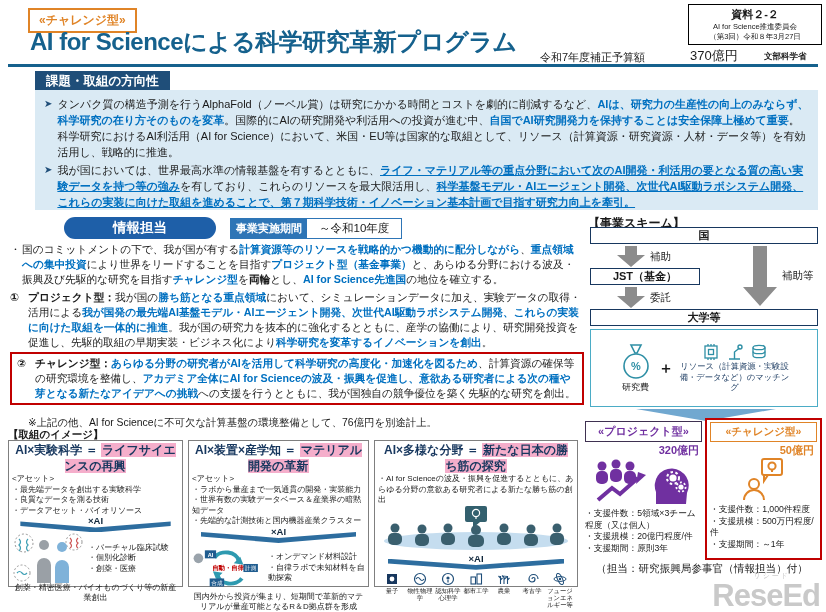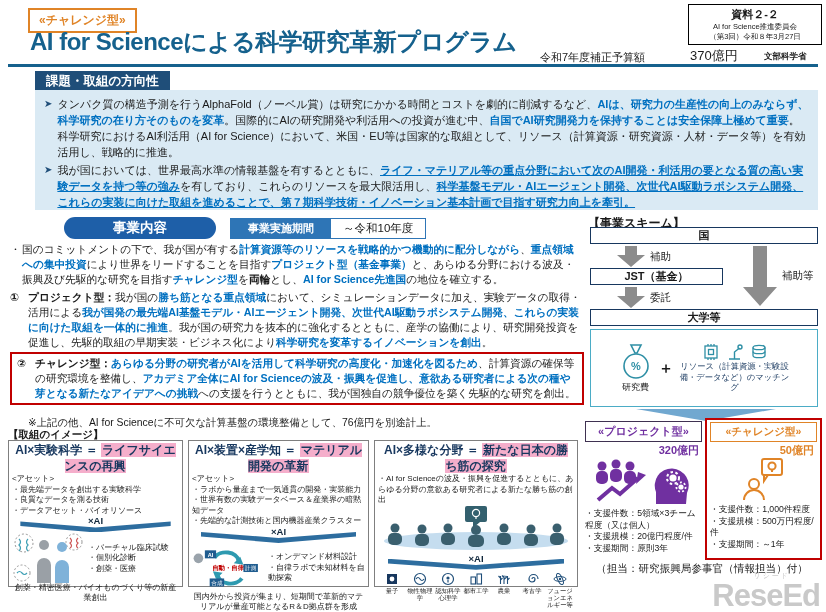--- a/index.html
+++ b/index.html
@@ -21,21 +21,21 @@
   .ministry{left:764px;top:51px;font-size:8.5px;font-weight:bold;color:#222}
   .title-rule{left:8px;top:64px;width:810px;height:3px;background:#15618d}
   
   .sec1-badge{left:35px;top:71px;background:#1f4e79;color:#fff;font-size:12.5px;font-weight:bold;padding:2px 11px}
   .issues-panel{left:35px;top:90px;width:783px;height:120px;background:#daeaf4;padding:6px 9px;box-sizing:border-box}
   .bul{display:flex;gap:5px;font-size:11px;line-height:1.46;margin-bottom:2px}
   .bul .mk{color:#1f4e79;flex:0 0 auto;font-size:10px;padding-top:1px}
   
   .prog-pill{left:64px;top:217px;width:152px;height:22px;background:#1e5fa8;border-radius:11px;color:#fff;font-weight:bold;font-size:13.5px;text-align:center;line-height:22px}
   .period{left:230px;top:218px;display:flex;border:1.5px solid #2e75b6;background:#fff}
-  .period .pl{background:#2e75b6;color:#fff;font-size:11px;font-weight:bold;padding:2px 17px}
+  .period .pl{background:#2e75b6;color:#fff;font-size:11px;font-weight:bold;padding:2px 5px}
   .period .pv{font-size:11.5px;padding:2px 12px}
   .scheme-h{left:588px;top:215px;font-size:12px;font-weight:bold}
   
   .intro{left:10px;top:242px;width:574px;font-size:10.7px;line-height:1.42;display:flex}
   .intro .mk{flex:0 0 12px}
   .numitem{width:574px;font-size:10.7px;line-height:1.4;display:flex;gap:3px}
   .numitem .num{font-weight:bold;flex:0 0 15px}
   #item1wrap{left:10px;top:290px}
   #item2wrap{left:10px;top:352px;border:2px solid #c00000;padding:2px 5px;box-sizing:border-box;background:#fff;width:574px}
   .note{left:28px;top:416px;font-size:10.4px}
@@ -51,21 +51,21 @@
   .xai .band{position:absolute;left:5%;right:5%;top:4px;height:11px;background:#2d6d9f;clip-path:polygon(0 0,50% 55%,100% 0,100% 42%,50% 100%,0 42%)}
   .xai .t{position:absolute;width:100%;text-align:center;top:-2px;font-weight:bold;font-size:9.5px;color:#10273c;z-index:1}
   .irow{display:flex;align-items:center;gap:2px}
   .cap{font-size:8px;text-align:center;line-height:1.25;margin-top:auto}
   .fields{display:flex;justify-content:space-between;margin-top:1px}
   .field{width:28px;display:flex;flex-direction:column;align-items:center;gap:1px}
   .field .fl{font-size:6.3px;text-align:center;line-height:1.15}
   
   .nbox{border:1.5px solid #17375e;background:#fff;font-weight:bold;font-size:11px;text-align:center;box-sizing:border-box}
   #gov{left:590px;top:227px;width:228px;height:17px;line-height:15px}
-  #jst{left:590px;top:268px;width:133px;height:17px;line-height:15px}
+  #jst{left:590px;top:268px;width:110px;height:17px;line-height:15px}
   #univ{left:590px;top:309px;width:228px;height:17px;line-height:15px}
   .alabel{font-size:10.5px}
   .resource{left:590px;top:329px;width:228px;height:78px;border:1.5px solid #4bacc6;box-sizing:border-box;display:flex;align-items:center;justify-content:center;gap:5px;background:#fff}
   .rescol{display:flex;flex-direction:column;align-items:center}
   .fund-l{font-size:9px;margin-top:1px}
   .plus{font-size:15px;font-weight:bold}
   .match-t{font-size:8.3px;width:112px;text-align:center;line-height:1.25;color:#17375e}
   .chev-big{left:636px;top:409px;width:140px;height:12px;background:#71a8d0;clip-path:polygon(0 0,100% 0,50% 100%)}
   .proj{left:585px;top:421px;width:117px}
   .proj-badge{border:1.5px solid #3f3151;color:#7030a0;font-weight:bold;font-size:11px;text-align:center;padding:2px 0;background:#fff}
@@ -103,21 +103,21 @@
     <div class="bul">
       <span class="mk">➤</span>
       <div class="rich"><span>タンパク質の構造予測を行うAlphaFold（ノーベル賞）は研究にかかる時間とコストを劇的に削減するなど、</span><span class="hl">AIは、研究力の生産性の向上のみならず、科学研究の在り方そのものを変革</span><span>。国際的にAIの研究開発や利活用への投資が進む中、</span><span class="hl">自国でAI研究開発力を保持することは安全保障上極めて重要</span><span>。科学研究におけるAI利活用（AI for Science）において、米国・EU等は国家的な取組として、リソース（計算資源・研究資源・人材・データ等）を有効活用し、戦略的に推進。</span></div>
     </div>
     <div class="bul">
       <span class="mk">➤</span>
       <div class="rich"><span>我が国においては、世界最高水準の情報基盤を有するとともに、</span><span class="hlu">ライフ・マテリアル等の重点分野において次のAI開発・利活用の要となる質の高い実験データを持つ等の強み</span><span>を有しており、これらのリソースを最大限活用し、</span><span class="hlu">科学基盤モデル・AIエージェント開発、次世代AI駆動ラボシステム開発、これらの実装に向けた取組を進めることで、第７期科学技術・イノベーション基本計画で目指す研究力向上を牽引。</span></div>
     </div>
   </div>
 
-  <div class="abs prog-pill">事業内容</div>
+  <div class="abs prog-pill">情報担当</div>
   <div class="abs period">
     <span class="pl">事業実施期間</span>
     <span class="pv">～令和10年度</span>
   </div>
   <div class="abs scheme-h">【事業スキーム】</div>
 
   <div class="abs intro">
     <span class="mk">・</span>
     <div class="rich"><span>国のコミットメントの下で、我が国が有する</span><span class="hl">計算資源等のリソースを戦略的かつ機動的に配分しながら</span><span>、</span><span class="hl">重点領域への集中投資</span><span>により世界をリードすることを目指す</span><span class="hl">プロジェクト型（基金事業）</span><span>と、あらゆる分野における波及・振興及び先駆的な研究を目指す</span><span class="hl">チャレンジ型</span><span>を</span><span class="b">両輪</span><span>とし、</span><span class="hl">AI for Science先進国</span><span>の地位を確立する。</span></div>
   </div>

